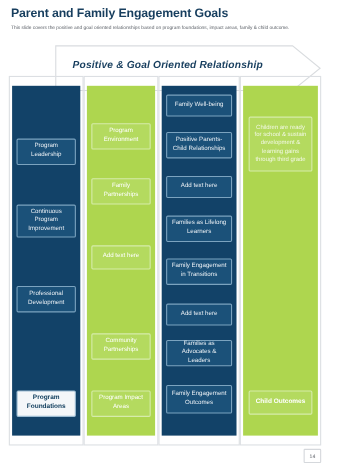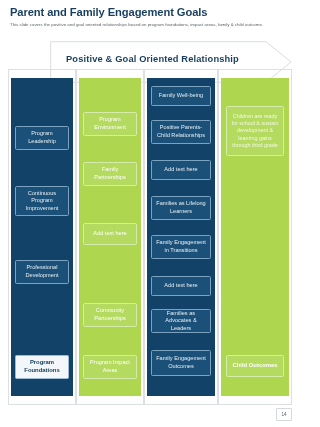--- a/index.html
+++ b/index.html
@@ -43,20 +43,21 @@
     margin: 0;
     width: 276px;
   }
   
   .banner-wrap {
     position: absolute;
     left: 50px;
     top: 41px;
     width: 242px;
     height: 42px;
+    font-style: italic;
   }
   .banner-wrap svg {
     display: block;
     width: 242px;
     height: 42px;
   }
   .banner-label {
     position: absolute;
     left: 16px;
     top: 13px;

